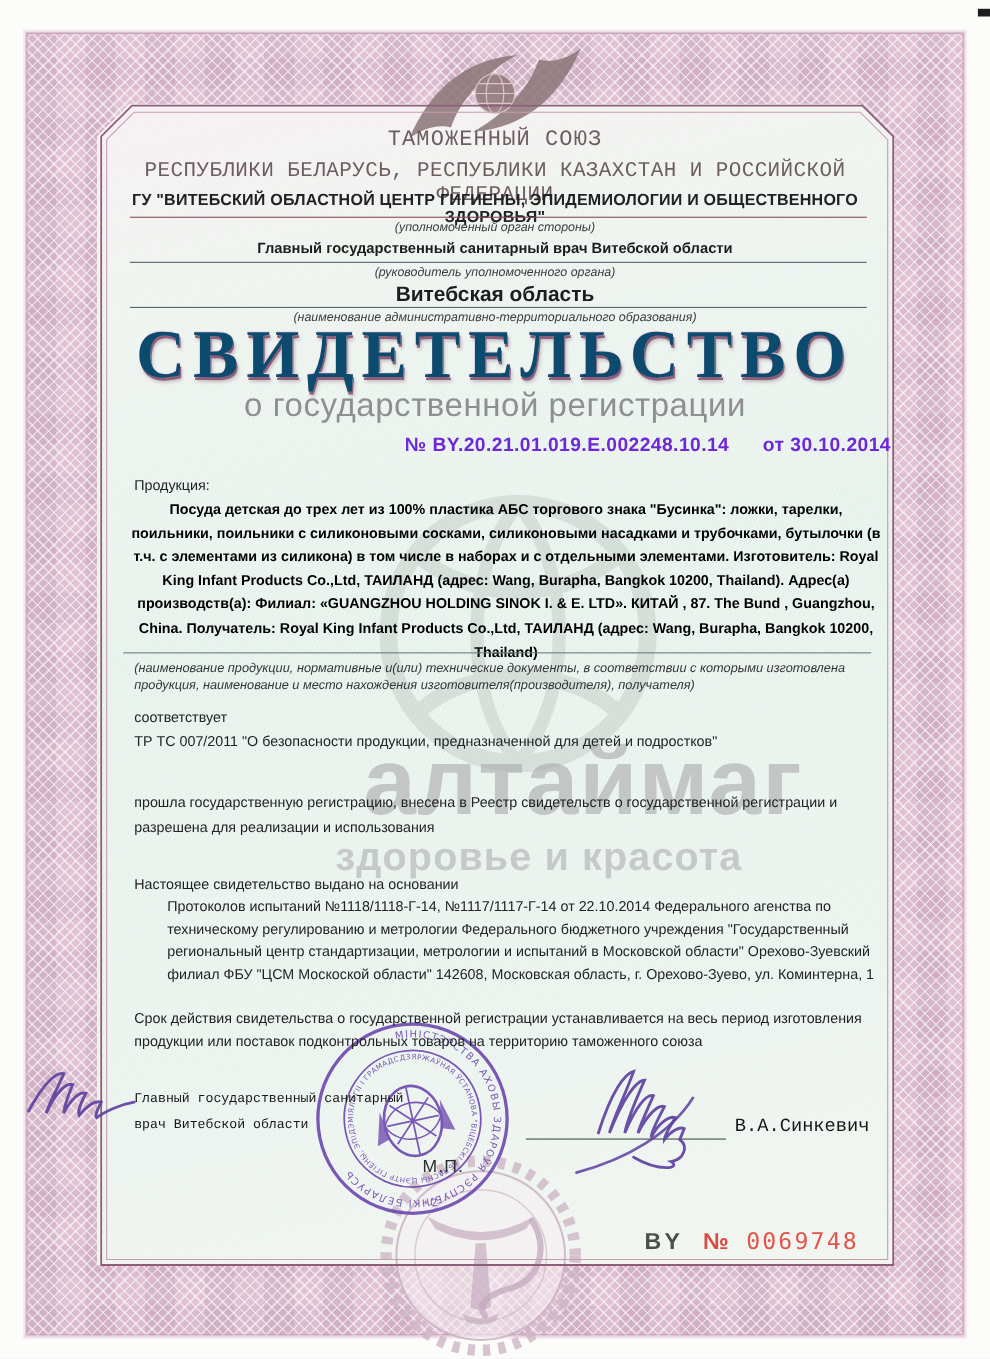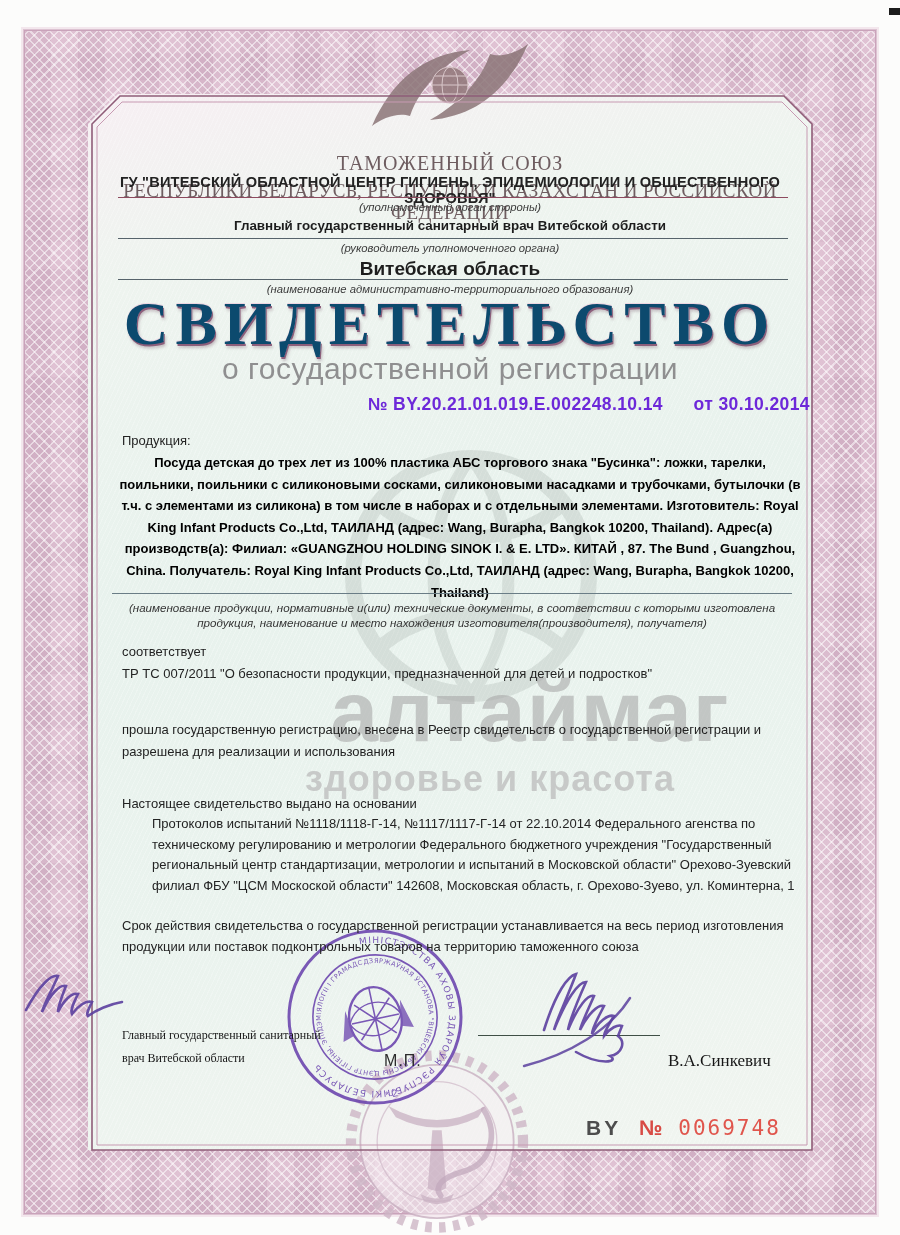--- a/index.html
+++ b/index.html
@@ -17,40 +17,40 @@
   
   .inner{position:absolute;left:88px;top:94px;width:724px;height:1056px;
          clip-path:polygon(30px 0, calc(100% - 30px) 0, 100% 30px, 100% 100%, 0 100%, 0 30px);
          background:linear-gradient(168deg,#f7eff3 0%,#eef4ef 16%,#e8f2ed 42%,#eaf3ee 72%,#f1f5f0 100%);}
   .inner::after{content:"";position:absolute;inset:0;
          background:repeating-linear-gradient(115deg, rgba(255,255,255,.22) 0 1px, rgba(0,0,0,0) 1px 4px);}
   svg.frame,svg.art{position:absolute;left:0;top:0;pointer-events:none;}
   .z1{z-index:1}.z2{z-index:2}.z3{z-index:3}.z4{z-index:4}
   .abs{position:absolute;}
   .ctr{left:90px;width:720px;text-align:center;}
-  .serif{font-family:Liberation Serif, serif;margin-top:36px;}
+  .serif{font-family:Liberation Mono, monospace;}
   .hdr-union{top:116px;font-size:20px;letter-spacing:1px;color:#6e5d60;}
   .hdr-repub{top:144px;font-size:19px;letter-spacing:.4px;color:#6e5d60;}
   .hdr-auth{top:174px;font-size:14.6px;font-weight:bold;color:#222;letter-spacing:.2px;}
   .hline{height:0;border-top:1.6px solid #56636b;}
   .hline.red{border-top-color:#8d4a5e;}
   .cap{font-style:italic;font-size:11.3px;color:#3c3c3c;}
   .hdr-official{top:218px;font-size:13.4px;font-weight:bold;color:#1d1d1d;}
   .hdr-terr{top:258px;font-size:19px;font-weight:bold;color:#1d1d1d;}
   .title{top:288px;font-size:62px;font-weight:bold;letter-spacing:7px;color:#0c4a6e;
          font-family:"Liberation Serif",serif;
          text-shadow:0 -1px 0 #ecd6e1, 1px 2px 0 #8d5f7b, 2px 4px 3px rgba(90,50,75,.28);}
   .subtitle{top:352px;font-size:30px;color:#8f8f90;letter-spacing:.5px;}
   .numline{top:394px;font-size:17.5px;font-weight:600;color:#6d28d9;letter-spacing:.4px;text-align:right;}
   .numline .gap{display:inline-block;width:20px;}
   .body-l{left:122px;width:676px;font-size:13px;color:#232323;line-height:21px;}
   .prod-label{top:430px;}
   .prod-desc{top:452px;left:116px;width:688px;text-align:center;font-weight:bold;line-height:21.6px;color:#000000;}
   .divider{top:593px;left:112px;width:680px;border-top:1.4px solid #6a7d86;}
-  .prod-cap{top:601px;left:122px;width:660px;text-align:center;font-style:italic;
+  .prod-cap{top:601px;left:122px;width:660px;font-style:italic;
             font-size:11.6px;line-height:14.5px;color:#353535;}
   .conf-label{top:641px;}
   .conf-text{top:663px;}
   .reg-text{top:719px;width:664px;line-height:21.5px;}
   .basis-label{top:793px;}
   .basis-text{top:814px;line-height:20.6px;margin-left:30px;}
   .valid-text{top:915px;line-height:21px;}
   .signer{top:988px;left:122px;font-size:12px;line-height:23px;color:#161616;}
   .sig-line{top:1035px;left:478px;width:182px;border-top:1.6px solid #3f4f46;}
   .signer-name{top:1015px;left:668px;font-size:17px;color:#161616;}

